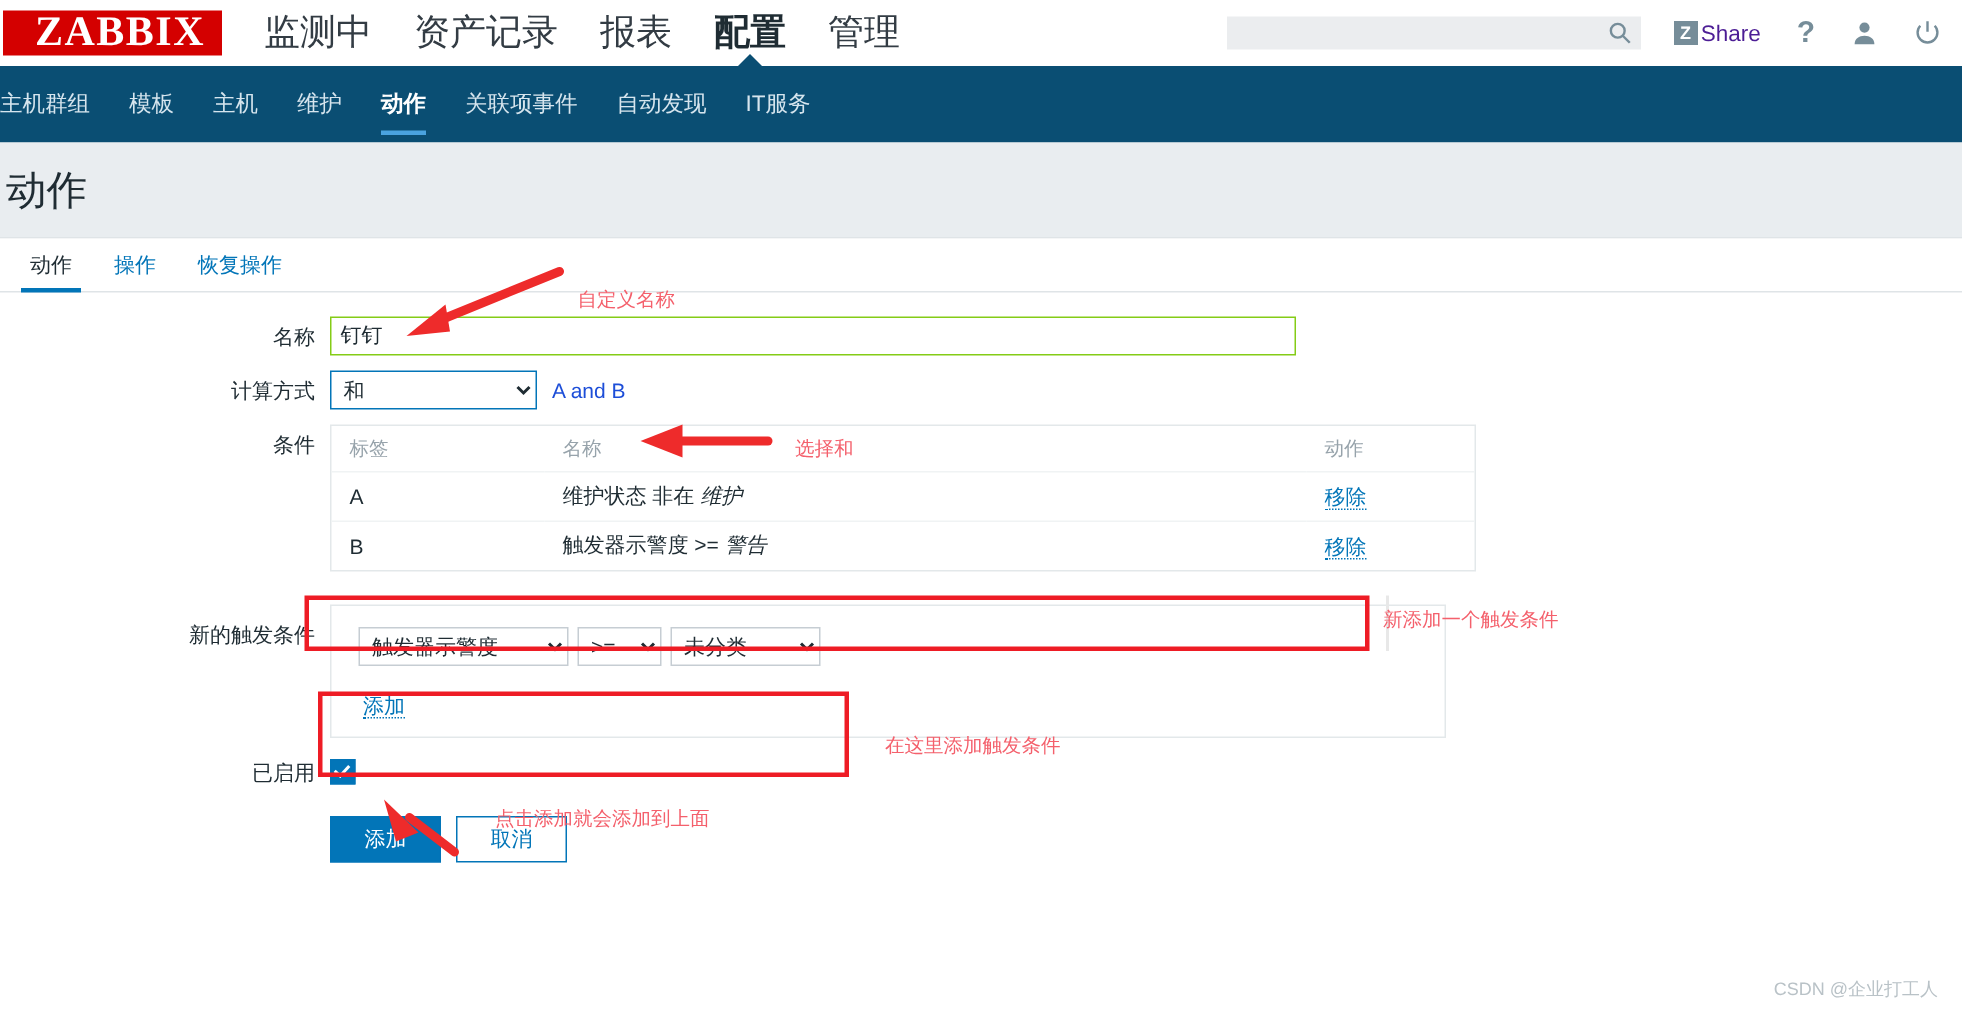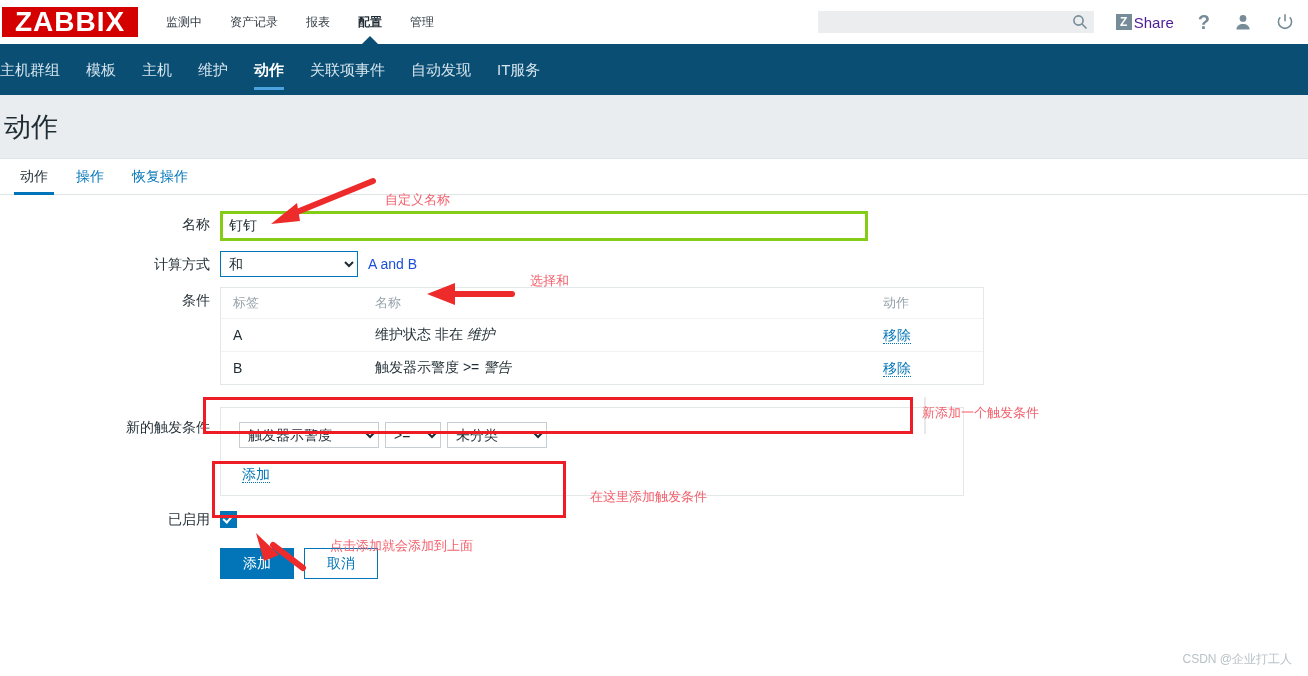--- a/index.html
+++ b/index.html
@@ -30,32 +30,33 @@
     width: 136px;
     height: 30px;
     margin-left: 2px;
     background: #d40000;
     color: #ffffff;
     font-size: 28px;
     font-weight: bold;
     letter-spacing: 1px;
     line-height: 30px;
     text-align: center;
-    font-family: Liberation Sans, sans-serif;
+    font-family: Liberation Serif, serif;
     user-select: none;
+    padding-left: 10px;
   }
   .mainnav {
     display: flex;
     align-items: center;
     margin-left: 14px;
     height: 44px;
   }
   .mainnav-item {
     padding: 0 14px;
-    font-size: 12px;
+    font-size: 24px;
     color: #333c44;
     line-height: 44px;
     cursor: pointer;
     position: relative;
   }
   .mainnav-item.active {
     font-weight: bold;
     color: #1f2c33;
   }
   .mainnav-item.active::after {
@@ -228,21 +229,21 @@
     font-size: 14px;
     color: #1f2c33;
     line-height: 26px;
     flex: 0 0 auto;
   }
   .field { flex: 1 1 auto; }
 
   input.text {
     width: 630px;
     height: 24px;
-    border: 3px solid #84cc16;
+    border: 1px solid #84cc16;
     padding: 0 6px;
     font-size: 14px;
     font-family: "Liberation Sans", sans-serif;
     color: #1f2c33;
     outline: none;
     box-sizing: content-box;
   }
 
   select.sel {
     height: 26px;
@@ -525,21 +526,21 @@
           </select>
           <select class="sel plain" style="width:100px;">
             <option>未分类</option>
           </select>
         </div>
         <span class="add-link">添加</span>
       </div>
     </div>
   </div>
 
-  <div class="row" style="margin-top:0;align-items:center;">
+  <div class="row" style="margin-top:0;">
     <div class="lbl">已启用</div>
     <div class="field">
       <span class="chk"></span>
     </div>
   </div>
 
   <div class="row" style="margin-top:16px;">
     <div class="lbl"></div>
     <div class="field btns">
       <button class="btn primary">添加</button>
@@ -567,18 +568,18 @@
     <path d="M303,568 L273,545" stroke="#ee2b2b" stroke-width="6" stroke-linecap="round" fill="none"></path>
     <path d="M256,533 L279,555 L264,561 Z" fill="#ee2b2b"></path>
   </g>
 
   <g>
     <line x1="925" y1="397" x2="925" y2="434" stroke="#e8e8e8" stroke-width="2"></line>
   </g>
 </svg>
 
 <div class="anno" style="left:385px; top:191px;">自定义名称</div>
-<div class="anno" style="left:530px; top:272px;">选择和</div>
+<div class="anno" style="left:530px; top:290px;">选择和</div>
 <div class="anno" style="left:922px; top:404px;">新添加一个触发条件</div>
 <div class="anno" style="left:590px; top:488px;">在这里添加触发条件</div>
 <div class="anno" style="left:330px; top:537px;">点击添加就会添加到上面</div>
 
 <div class="watermark">CSDN @企业打工人</div>
 
 </body></html>

